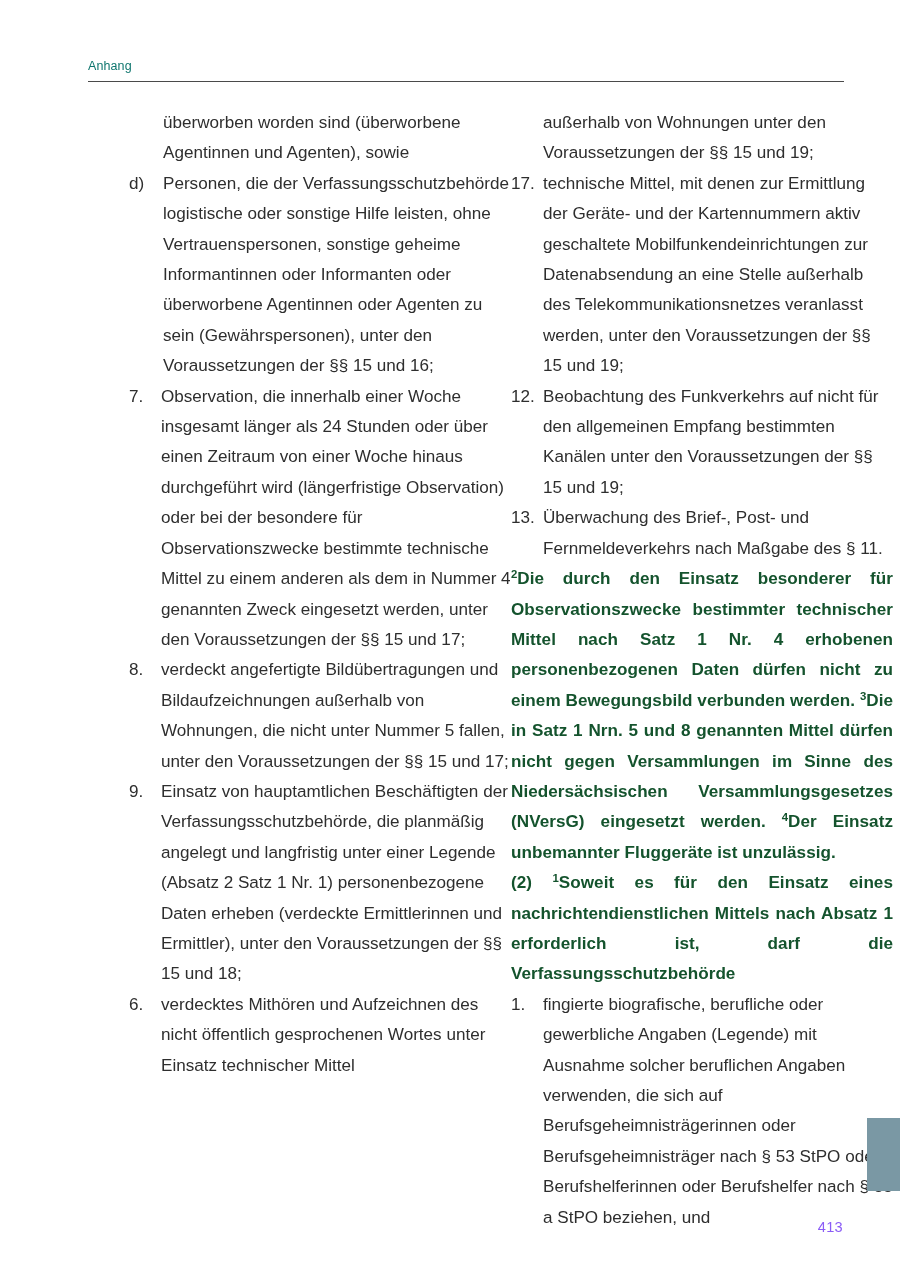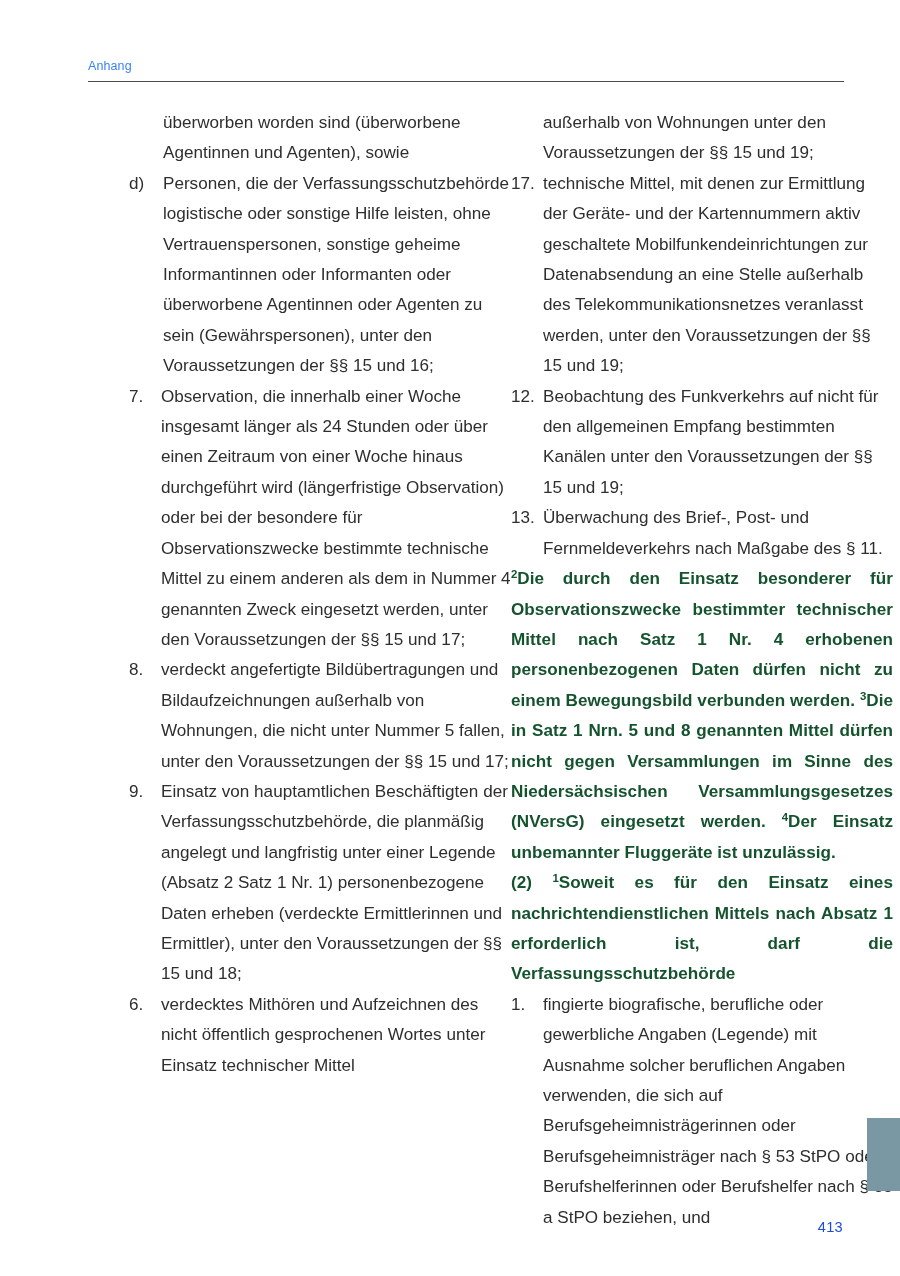--- a/index.html
+++ b/index.html
@@ -24,21 +24,21 @@
   
   .running-head {
     position: absolute;
     left: 88px;
     top: 58px;
     width: 756px;
   }
   .running-head-label {
     font-size: 12.5px;
     line-height: 16px;
-    color: #3b82f6;
+    color: #0f766e;
     letter-spacing: .1px;
   }
   .head-rule {
     position: absolute;
     left: 88px;
     top: 81px;
     width: 756px;
     height: 1.4px;
     background: #4a4a4a;
   }
@@ -120,21 +120,21 @@
   }
 
   
   .folio {
     position: absolute;
     left: 0;
     top: 1219px;
     width: 843px;
     text-align: right;
     font-size: 14.6px;
-    color: #1d4ed8;
+    color: #8b5cf6;
     letter-spacing: .3px;
   }
 </style>
 </head>
 <body>
 
 <div class="page">
 
   <div class="running-head">
     <div class="running-head-label">Anhang</div>

